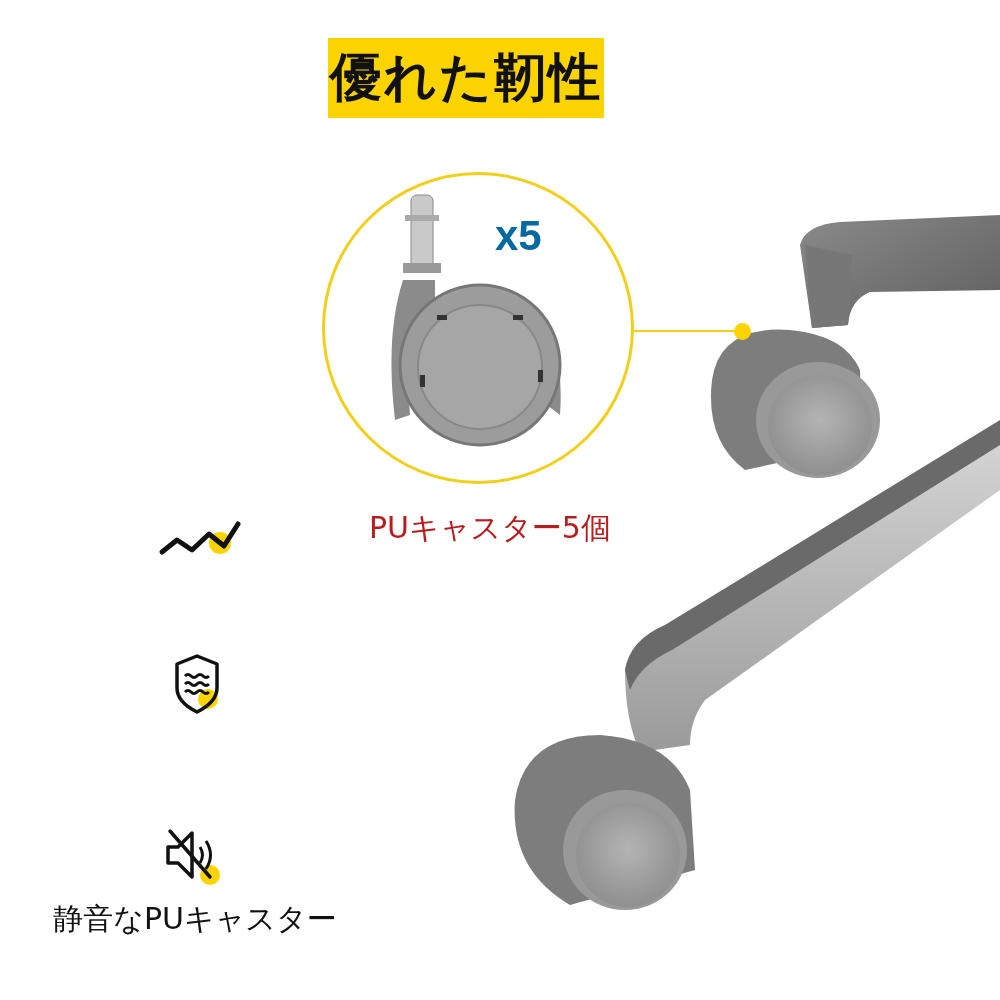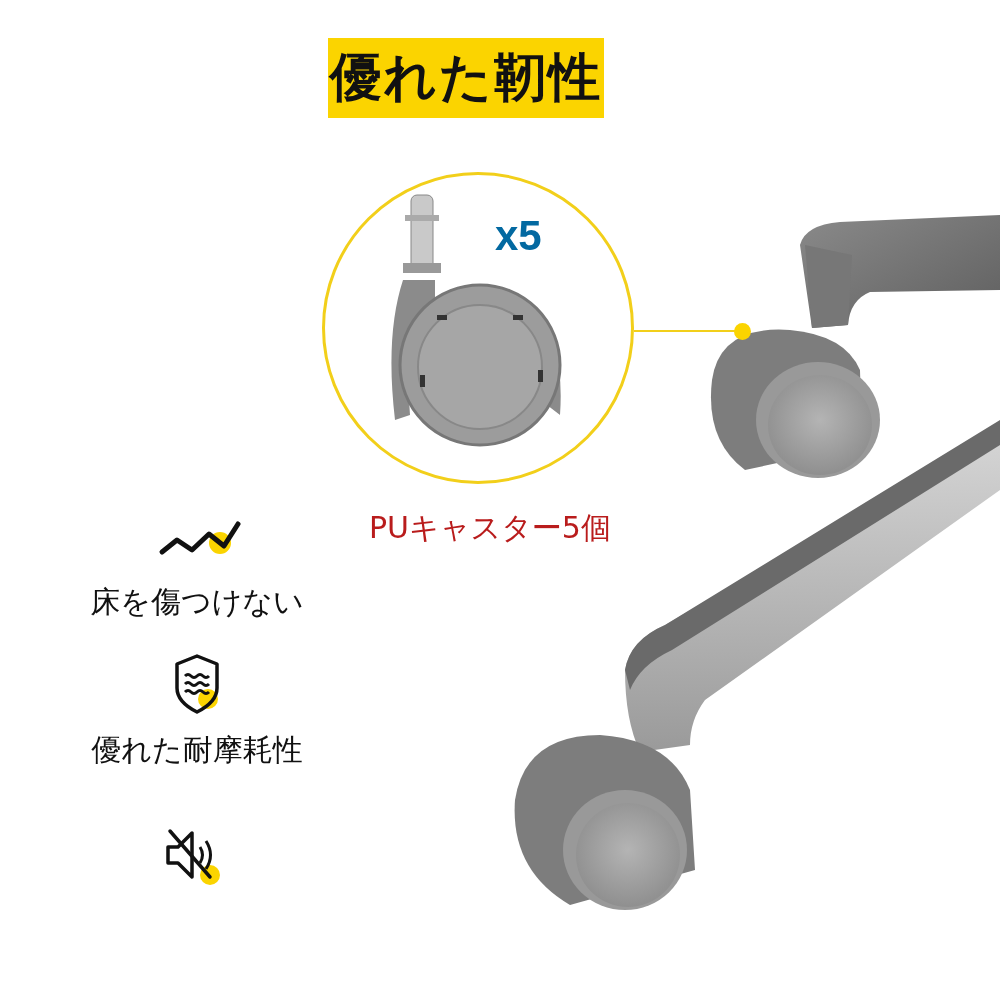--- a/index.html
+++ b/index.html
@@ -75,35 +75,34 @@
 <div class="connector"></div>
 <div class="connector-dot"></div>
 
 <div class="caption">PUキャスター5個</div>
 
 <div class="feature" style="left:62px; top:510px; width:270px;">
   <svg width="90" height="50">
     <circle cx="68" cy="33" r="11" fill="#fbd400"></circle>
     <polyline points="10,42 25,30 40,40 57,24 72,36 86,14" fill="none" stroke="#111" stroke-width="5" stroke-linejoin="round" stroke-linecap="round"></polyline>
   </svg>
-  <div class="label" style="margin-top:22px;">床を傷つけない</div>
 </div>
 
 <div class="feature" style="left:62px; top:652px; width:270px;">
   <svg width="70" height="64">
     <circle cx="46" cy="47" r="10" fill="#fbd400"></circle>
     <path d="M35 4 L55 12 L55 36 Q55 50 35 60 Q15 50 15 36 L15 12 Z" fill="none" stroke="#111" stroke-width="3.5" stroke-linejoin="round"></path>
     <path d="M23 24 q3 -3 6 0 t6 0 t6 0 t6 0" fill="none" stroke="#111" stroke-width="3"></path>
     <path d="M23 32 q3 -3 6 0 t6 0 t6 0 t6 0" fill="none" stroke="#111" stroke-width="3"></path>
     <path d="M23 40 q3 -3 6 0 t6 0 t6 0 t6 0" fill="none" stroke="#111" stroke-width="3"></path>
   </svg>
-  <div class="label" style="margin-top:14px;">優れた耐摩耗性</div>
 </div>
 
 <div class="feature" style="left:30px; top:825px; width:330px;">
   <svg width="70" height="60">
     <circle cx="50" cy="50" r="10" fill="#fbd400"></circle>
     <path d="M8 22 L18 22 L32 8 L32 52 L18 38 L8 38 Z" fill="none" stroke="#111" stroke-width="3.5" stroke-linejoin="round"></path>
     <path d="M40 22 q5 8 0 16" fill="none" stroke="#111" stroke-width="3"></path>
     <path d="M46 16 q9 14 0 28" fill="none" stroke="#111" stroke-width="3"></path>
     <line x1="10" y1="6" x2="50" y2="52" stroke="#111" stroke-width="3.5" stroke-linecap="round"></line>
   </svg>
+  <div class="label" style="margin-top:14px;">静音なPUキャスター</div>
 </div>
 
 </body></html>

